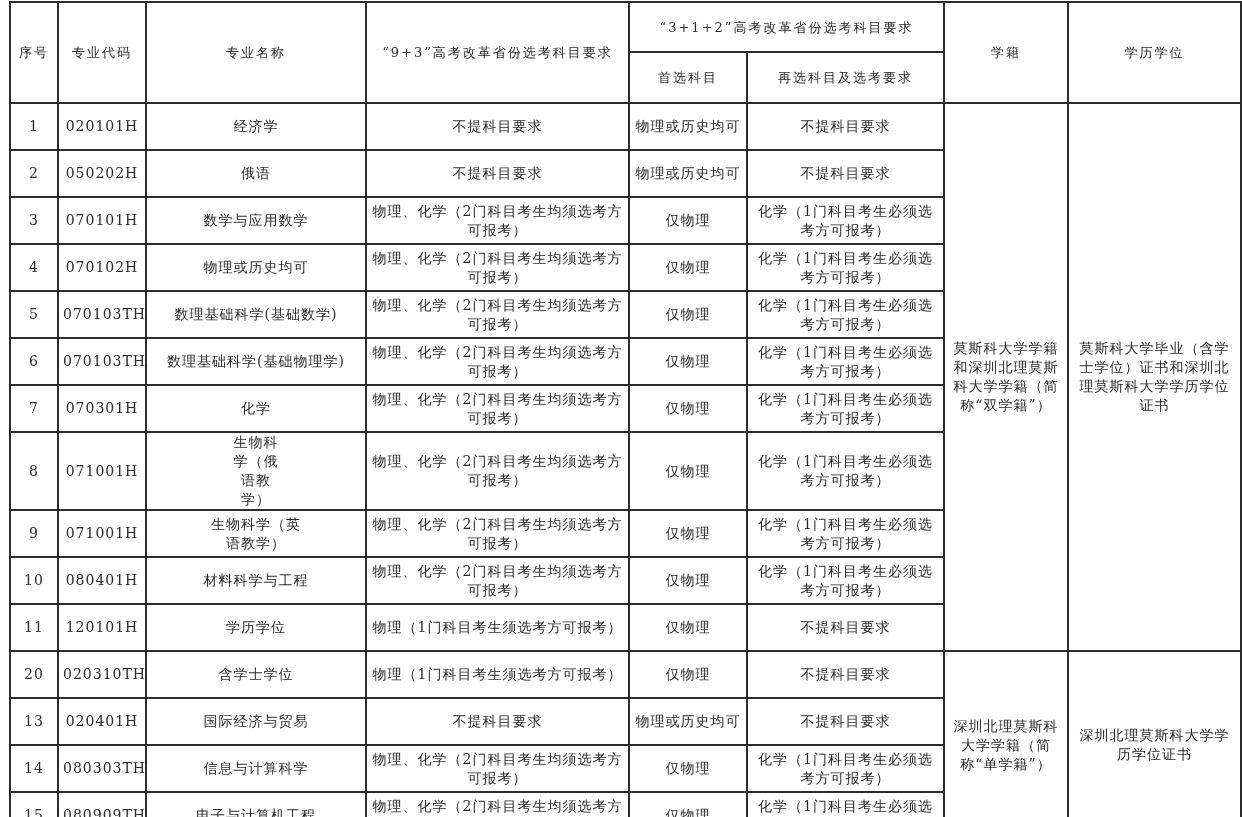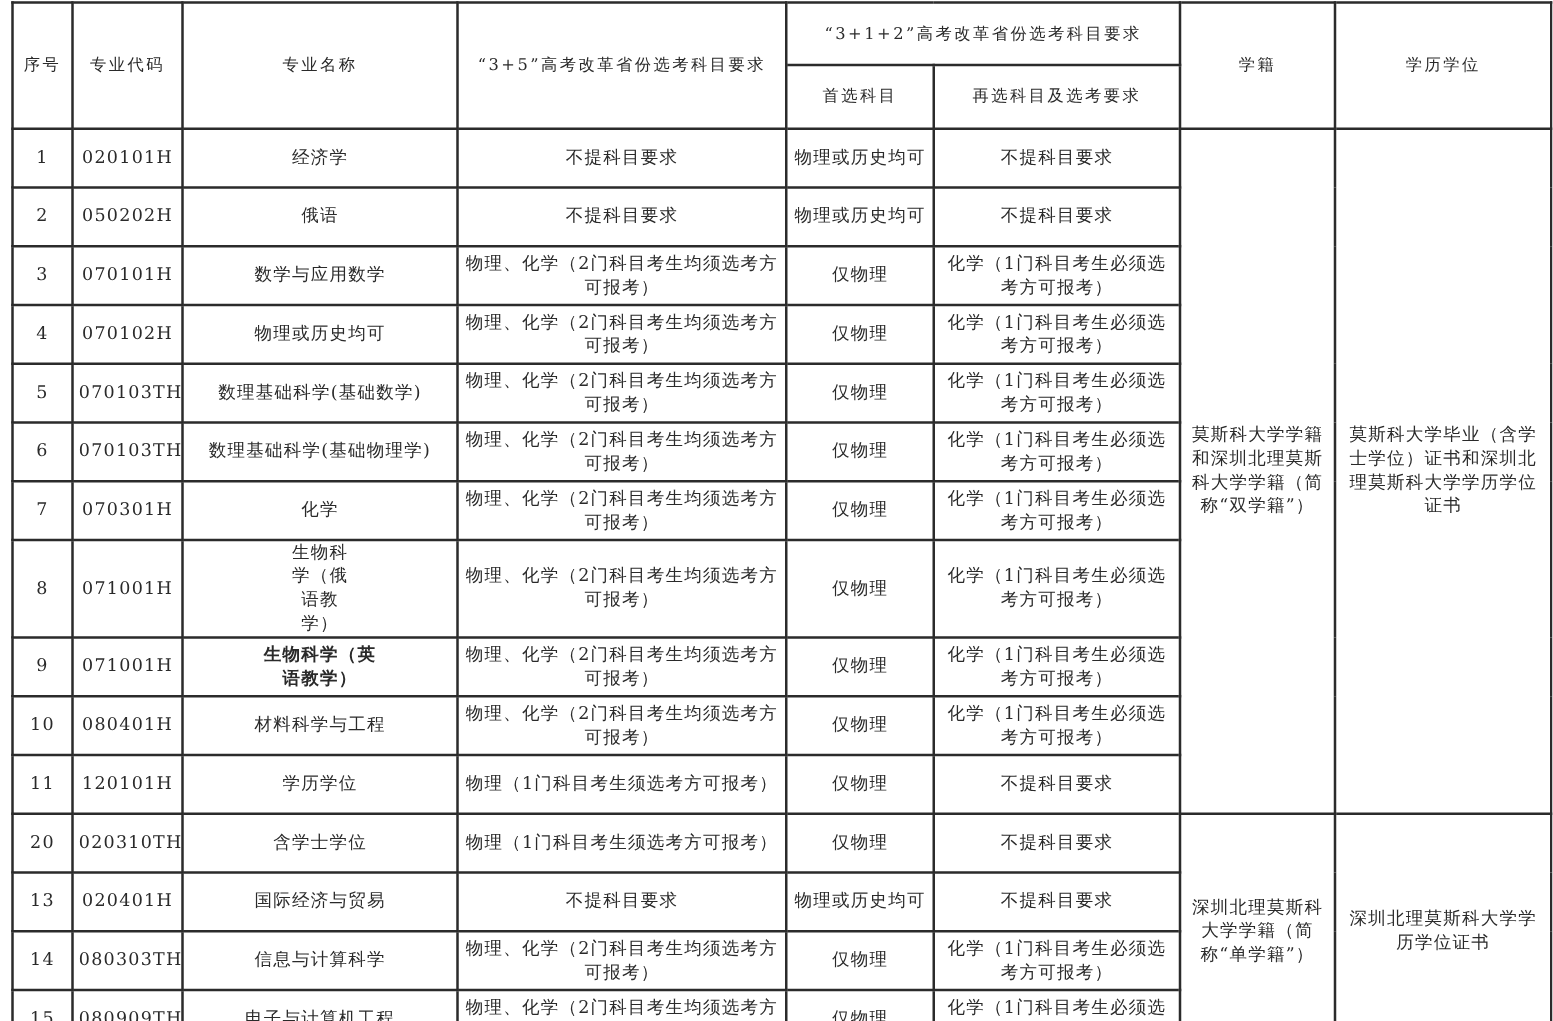--- a/index.html
+++ b/index.html
@@ -31,21 +31,21 @@
       <col style="width:118px">
       <col style="width:197px">
     <col style="width:124px">
       <col style="width:173px">
   </colgroup>
   <thead>
     <tr class="h1">
       <th rowspan="2">序号</th>
       <th rowspan="2">专业代码</th>
       <th rowspan="2">专业名称</th>
-      <th rowspan="2">“3+5”高考改革省份选考科目要求</th>
+      <th rowspan="2">“9+3”高考改革省份选考科目要求</th>
       <th colspan="2">“3+1+2”高考改革省份选考科目要求</th>
       <th rowspan="2">学籍</th>
       <th rowspan="2">学历学位</th>
     </tr>
     <tr class="h2">
       <th>首选科目</th>
       <th>再选科目及选考要求</th>
     </tr>
   </thead>
   <tbody>
@@ -111,21 +111,21 @@
       <td class="num">8</td>
       <td class="code">071001H</td>
       <td style="padding:0 84px;">生物科学（俄语教学）</td>
       <td class="req">物理、化学（2门科目考生均须选考方可报考）</td>
       <td>仅物理</td>
       <td class="req">化学（1门科目考生必须选考方可报考）</td>
     </tr>
     <tr class="row">
       <td class="num">9</td>
       <td class="code">071001H</td>
-      <td style="padding:0 60px;font-weight:bold;">生物科学（英语教学）</td>
+      <td style="padding:0 60px;">生物科学（英语教学）</td>
       <td class="req">物理、化学（2门科目考生均须选考方可报考）</td>
       <td>仅物理</td>
       <td class="req">化学（1门科目考生必须选考方可报考）</td>
     </tr>
     <tr class="row">
       <td class="num">10</td>
       <td class="code">080401H</td>
       <td>材料科学与工程</td>
       <td class="req">物理、化学（2门科目考生均须选考方可报考）</td>
       <td>仅物理</td>

